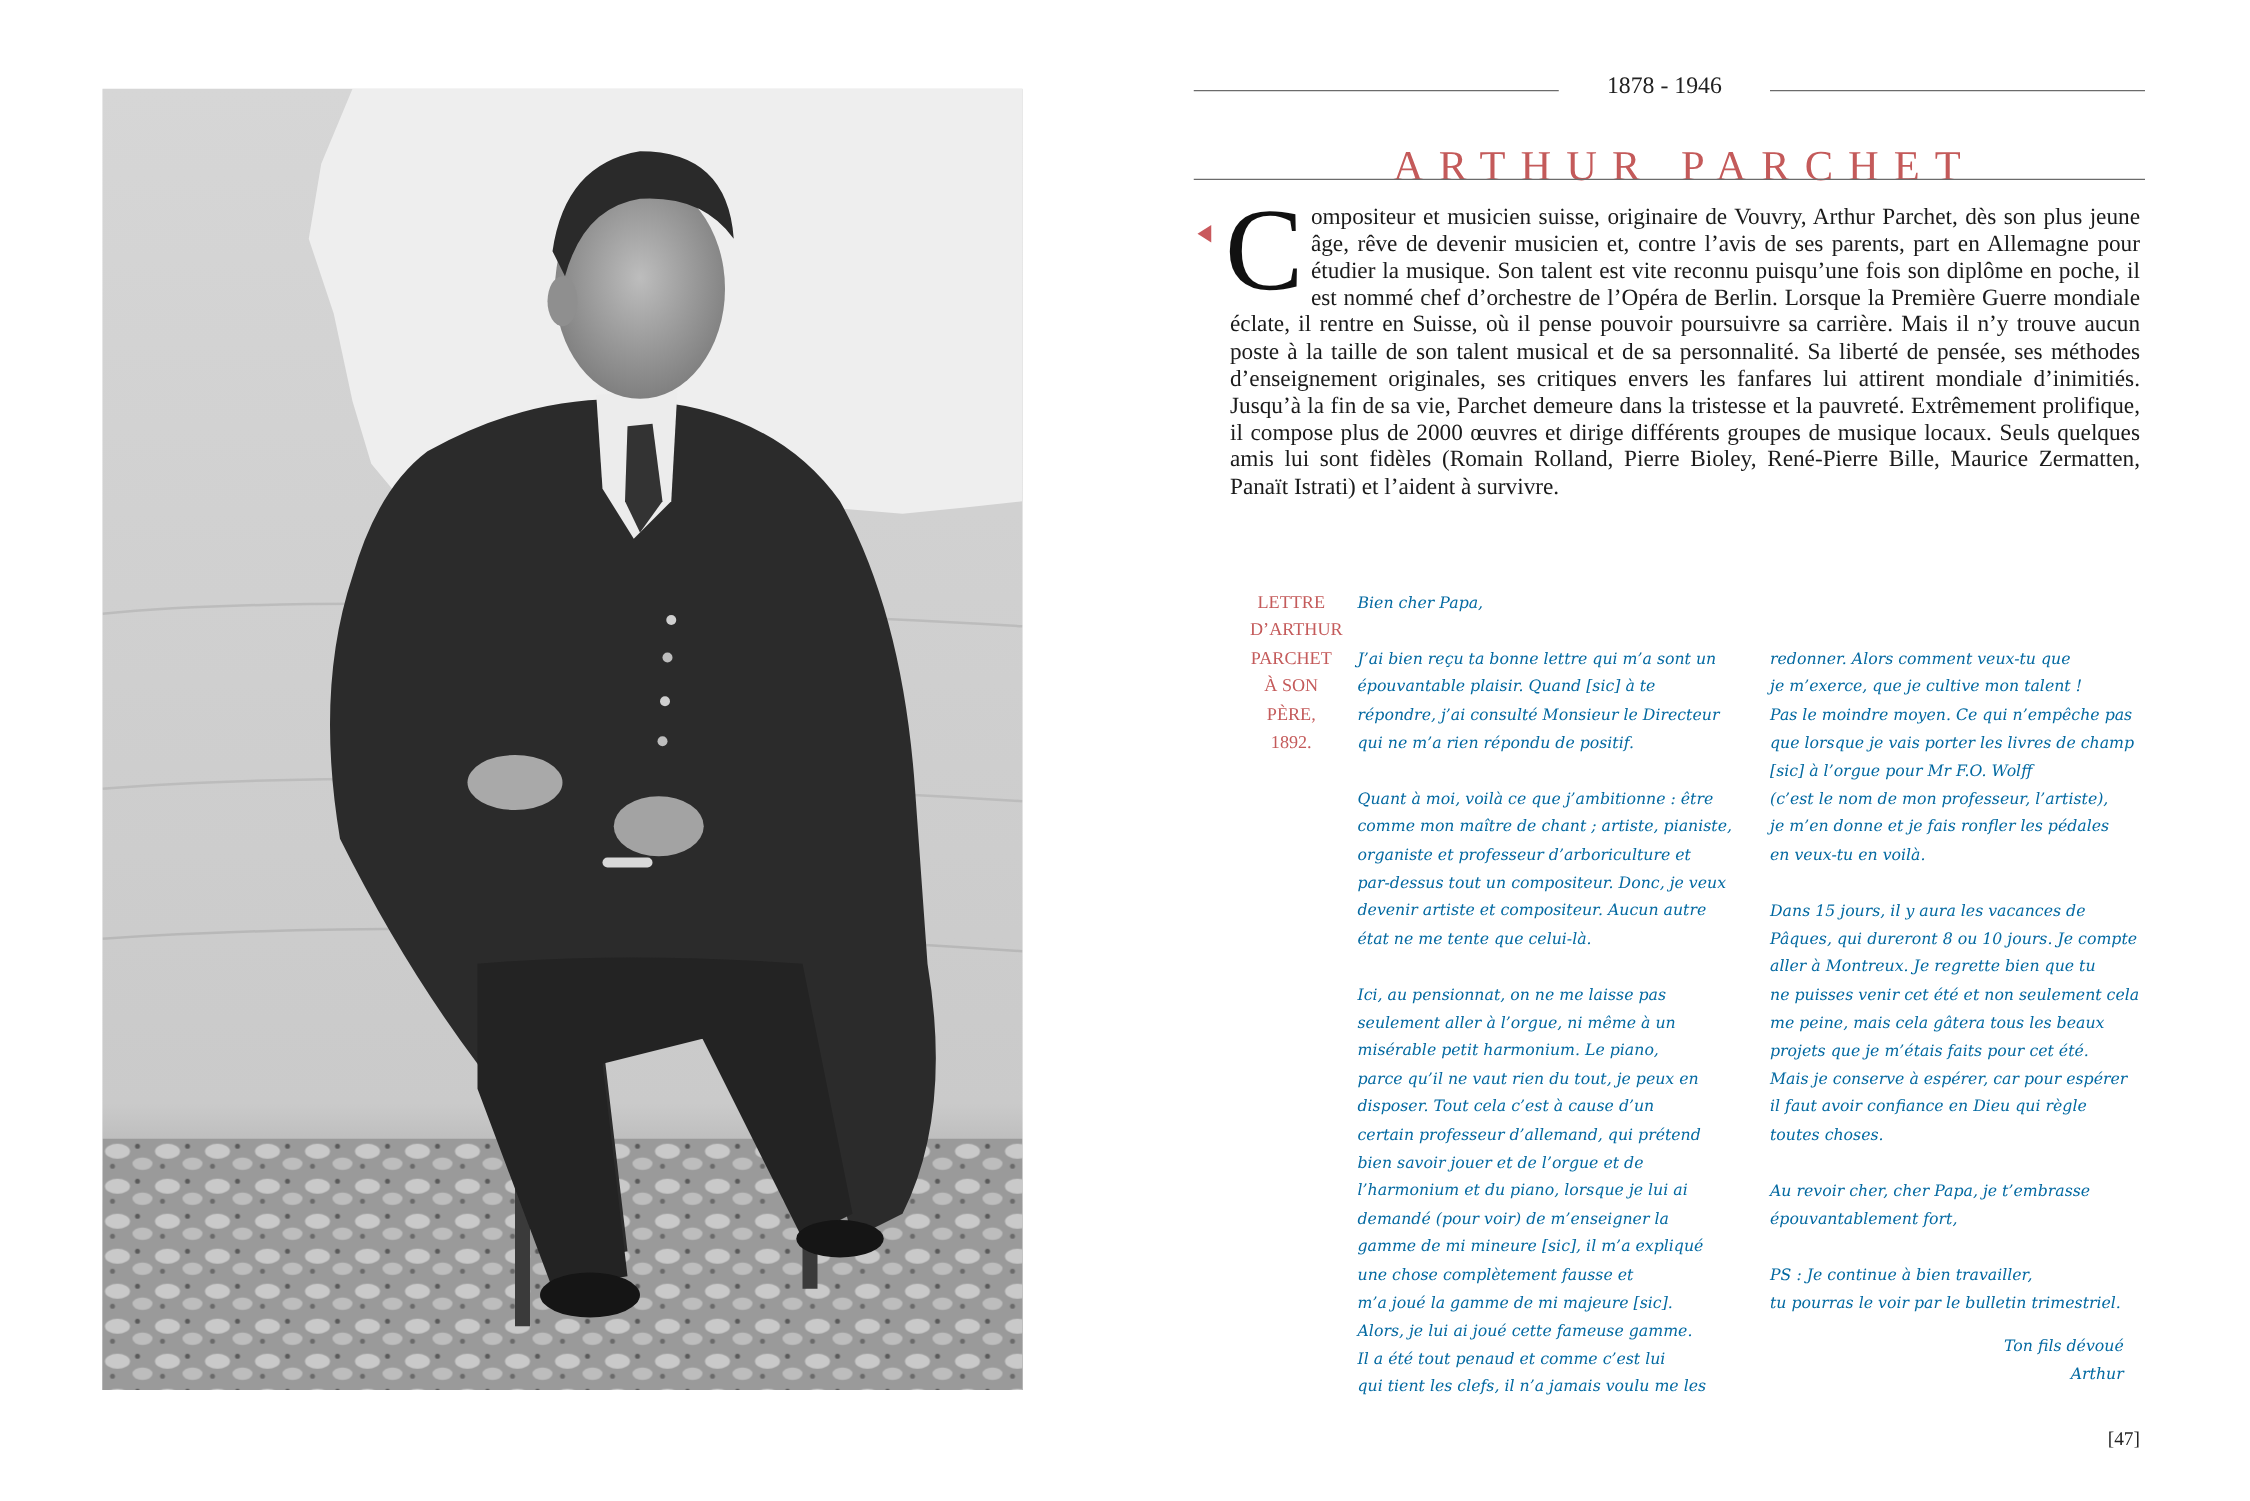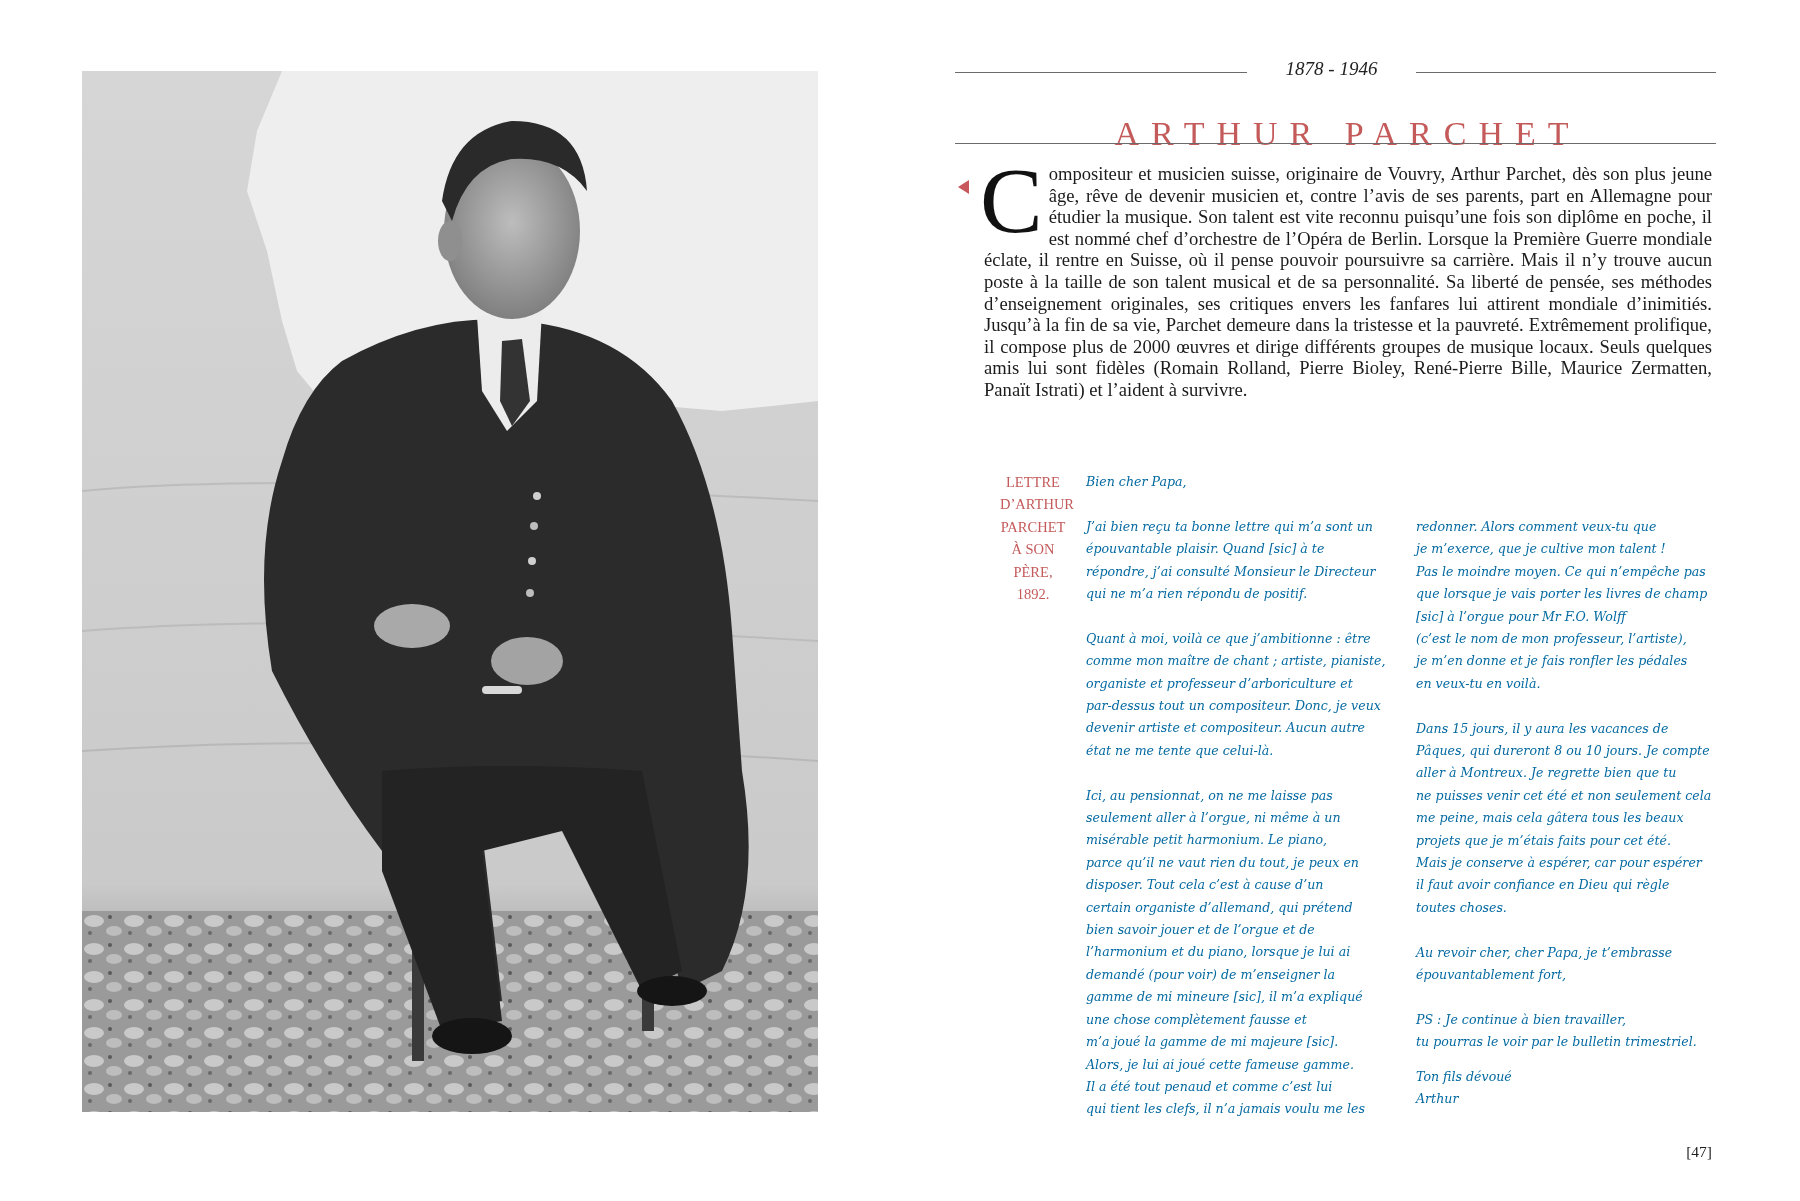--- a/index.html
+++ b/index.html
@@ -22,21 +22,21 @@
     position: absolute; left: 955px; top: 56px; width: 761px; height: 90px;
   }
   .rule-top-left, .rule-top-right, .rule-bottom {
     position: absolute; height: 0; border-top: 1.5px solid #6b6b6b;
   }
   .rule-top-left { left: 0; top: 16px; width: 292px; }
   .rule-top-right { left: 461px; top: 16px; width: 300px; }
   .rule-bottom { left: 0; top: 87px; width: 761px; }
   .dates {
     position: absolute; left: 292px; width: 169px; top: 2px; text-align: center;
-    font-family: "Liberation Serif", serif; font-size: 19px; color: #222; font-style: italic;
+    font-family: "Liberation Serif", serif; font-size: 19px; color: #222;
   }
   .title {
     position: absolute; left: 0; width: 761px; top: 27px; text-align: center;
     font-family: "Liberation Serif", serif; font-size: 34px; letter-spacing: 12px;
     color: #c45a5a; font-weight: normal; line-height: 56px; padding-left: 12px;
   }
 
   .intro-marker {
     position: absolute; left: 958px; top: 180px; width: 0; height: 0;
     border-top: 7px solid transparent; border-bottom: 7px solid transparent;
@@ -61,21 +61,21 @@
   .side-label div { white-space: nowrap; }
 
   .letter-col {
     position: absolute; font-family: "DejaVu Serif", serif; font-style: italic;
     font-size: 12.6px; line-height: 22.4px; color: #0369a1;
   }
   .letter-col p { margin: 0 0 22.4px 0; }
   .letter-col .ln { display: block; white-space: nowrap; }
   .col1 { left: 1086px; top: 471px; width: 285px; }
   .col2 { left: 1416px; top: 516px; width: 300px; }
-  .signoff { width: 283px; }
+  .signoff { text-align: right; width: 283px; }
 
   .page-number {
     position: absolute; left: 1662px; top: 1143px; width: 50px; text-align: right;
     font-family: "Liberation Serif", serif; font-size: 15.5px; color: #1f1f1f;
   }
 </style>
 </head>
 <body>
 
 <div class="photo">
@@ -188,21 +188,21 @@
       <span class="ln">par-dessus tout un compositeur. Donc, je veux</span>
       <span class="ln">devenir artiste et compositeur. Aucun autre</span>
       <span class="ln">état ne me tente que celui-là.</span>
     </p>
     <p>
       <span class="ln">Ici, au pensionnat, on ne me laisse pas</span>
       <span class="ln">seulement aller à l’orgue, ni même à un</span>
       <span class="ln">misérable petit harmonium. Le piano,</span>
       <span class="ln">parce qu’il ne vaut rien du tout, je peux en</span>
       <span class="ln">disposer. Tout cela c’est à cause d’un</span>
-      <span class="ln">certain organiste d’allemand, qui prétend</span>
+      <span class="ln">certain professeur d’allemand, qui prétend</span>
       <span class="ln">bien savoir jouer et de l’orgue et de</span>
       <span class="ln">l’harmonium et du piano, lorsque je lui ai</span>
       <span class="ln">demandé (pour voir) de m’enseigner la</span>
       <span class="ln">gamme de mi mineure [sic], il m’a expliqué</span>
       <span class="ln">une chose complètement fausse et</span>
       <span class="ln">m’a joué la gamme de mi majeure [sic].</span>
       <span class="ln">Alors, je lui ai joué cette fameuse gamme.</span>
       <span class="ln">Il a été tout penaud et comme c’est lui</span>
       <span class="ln">qui tient les clefs, il n’a jamais voulu me les</span>
     </p>

